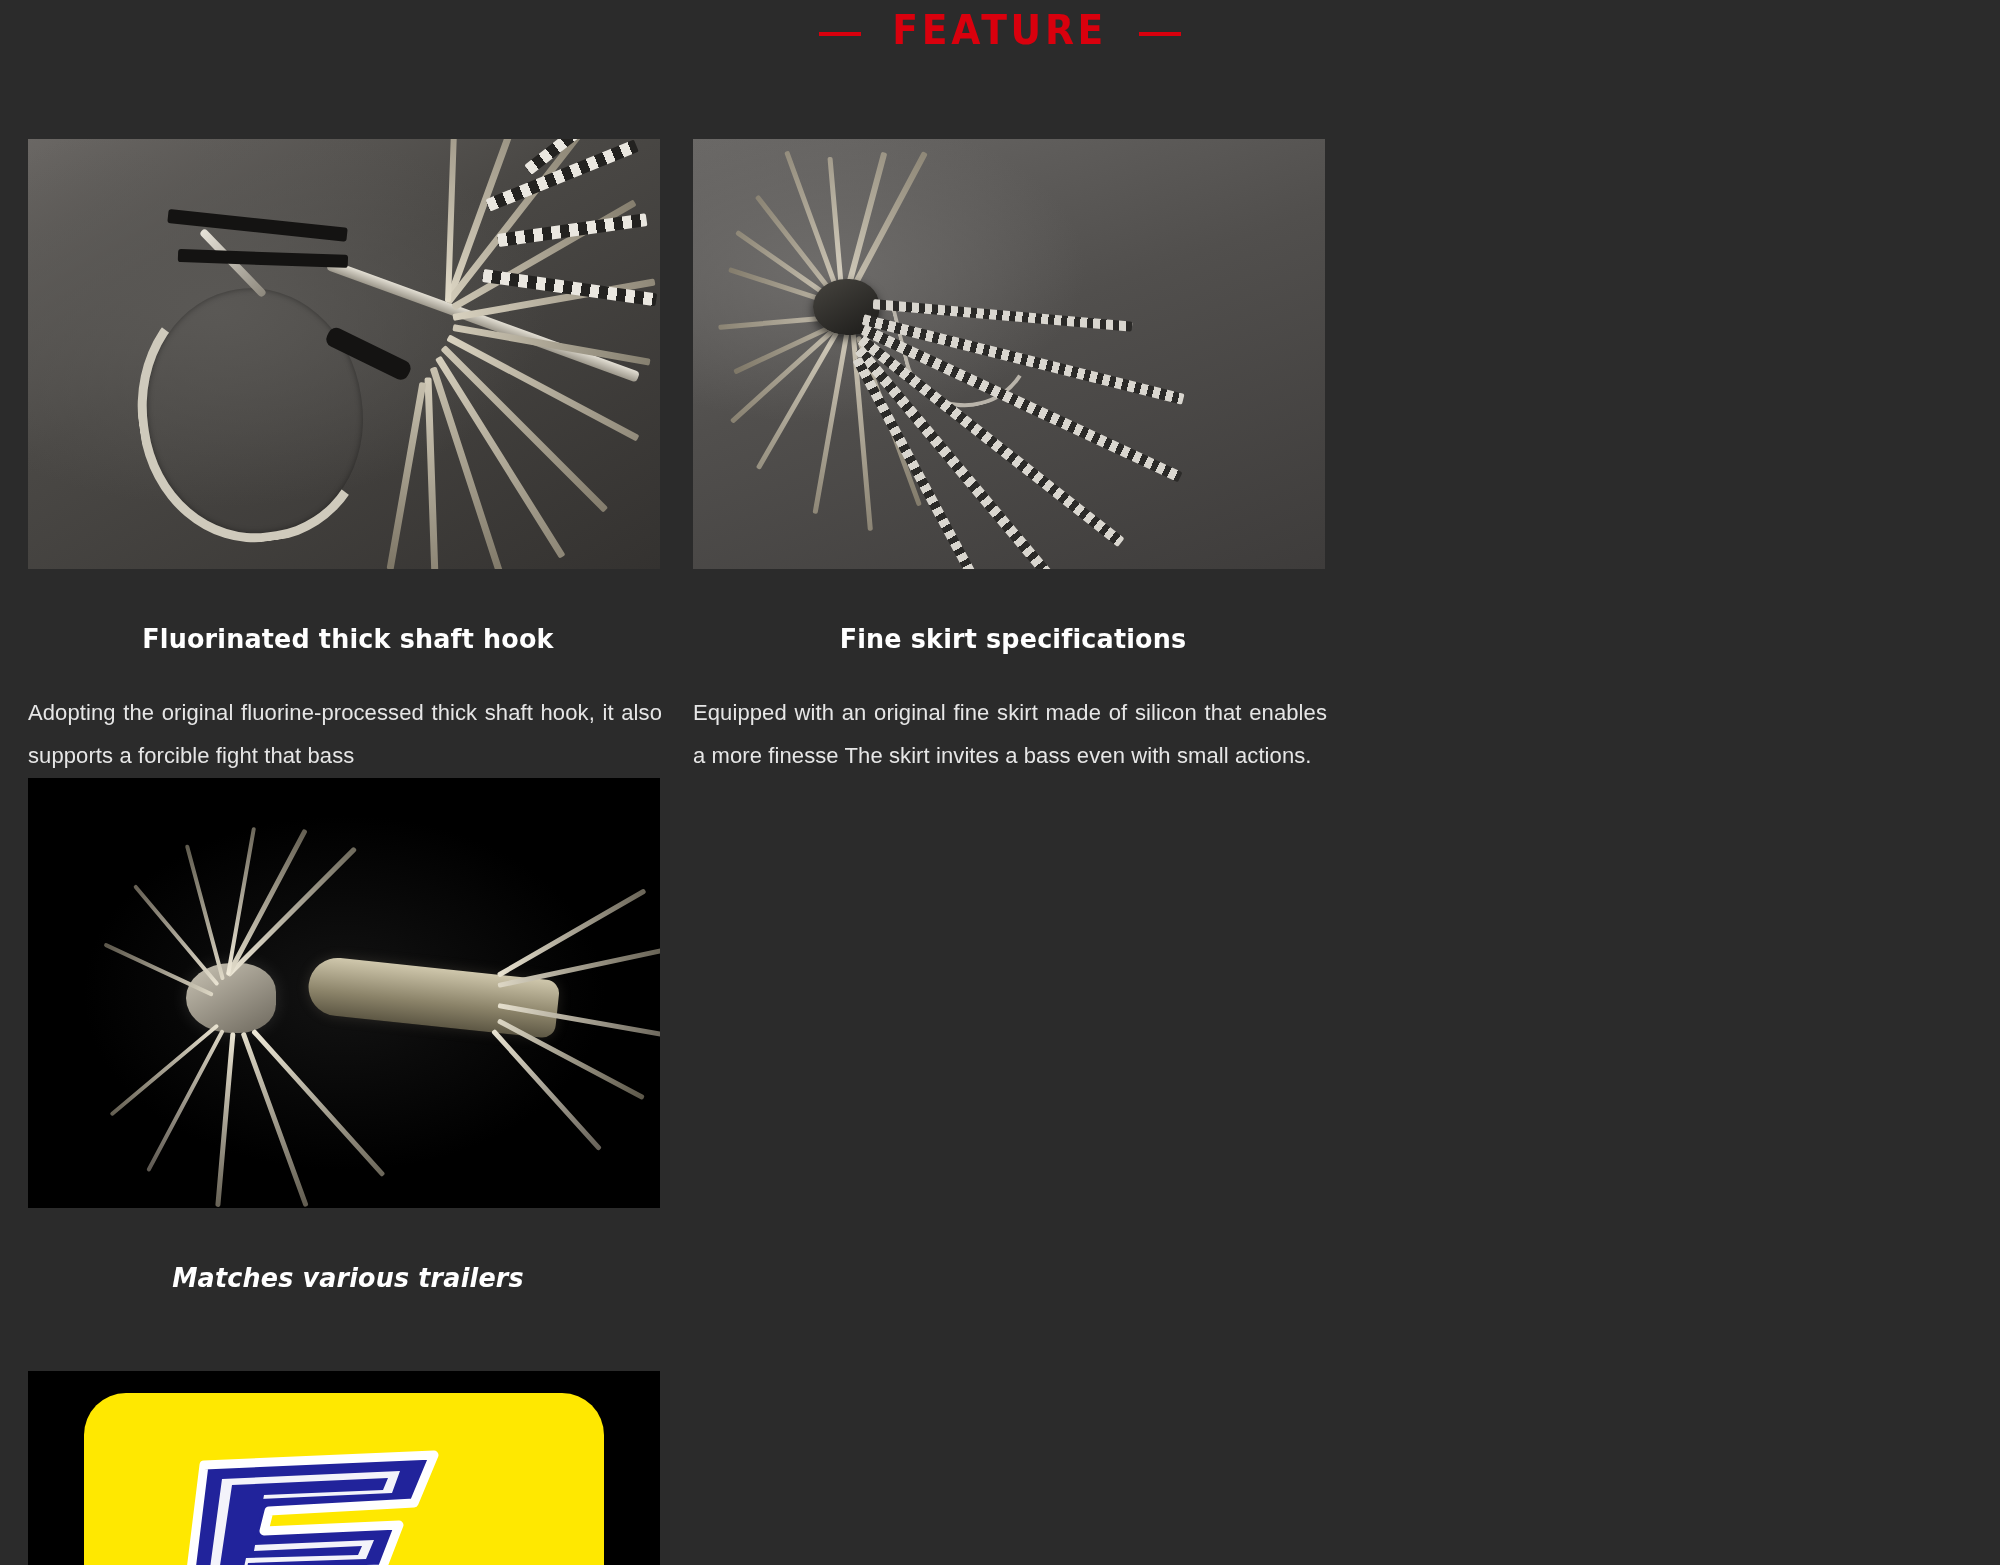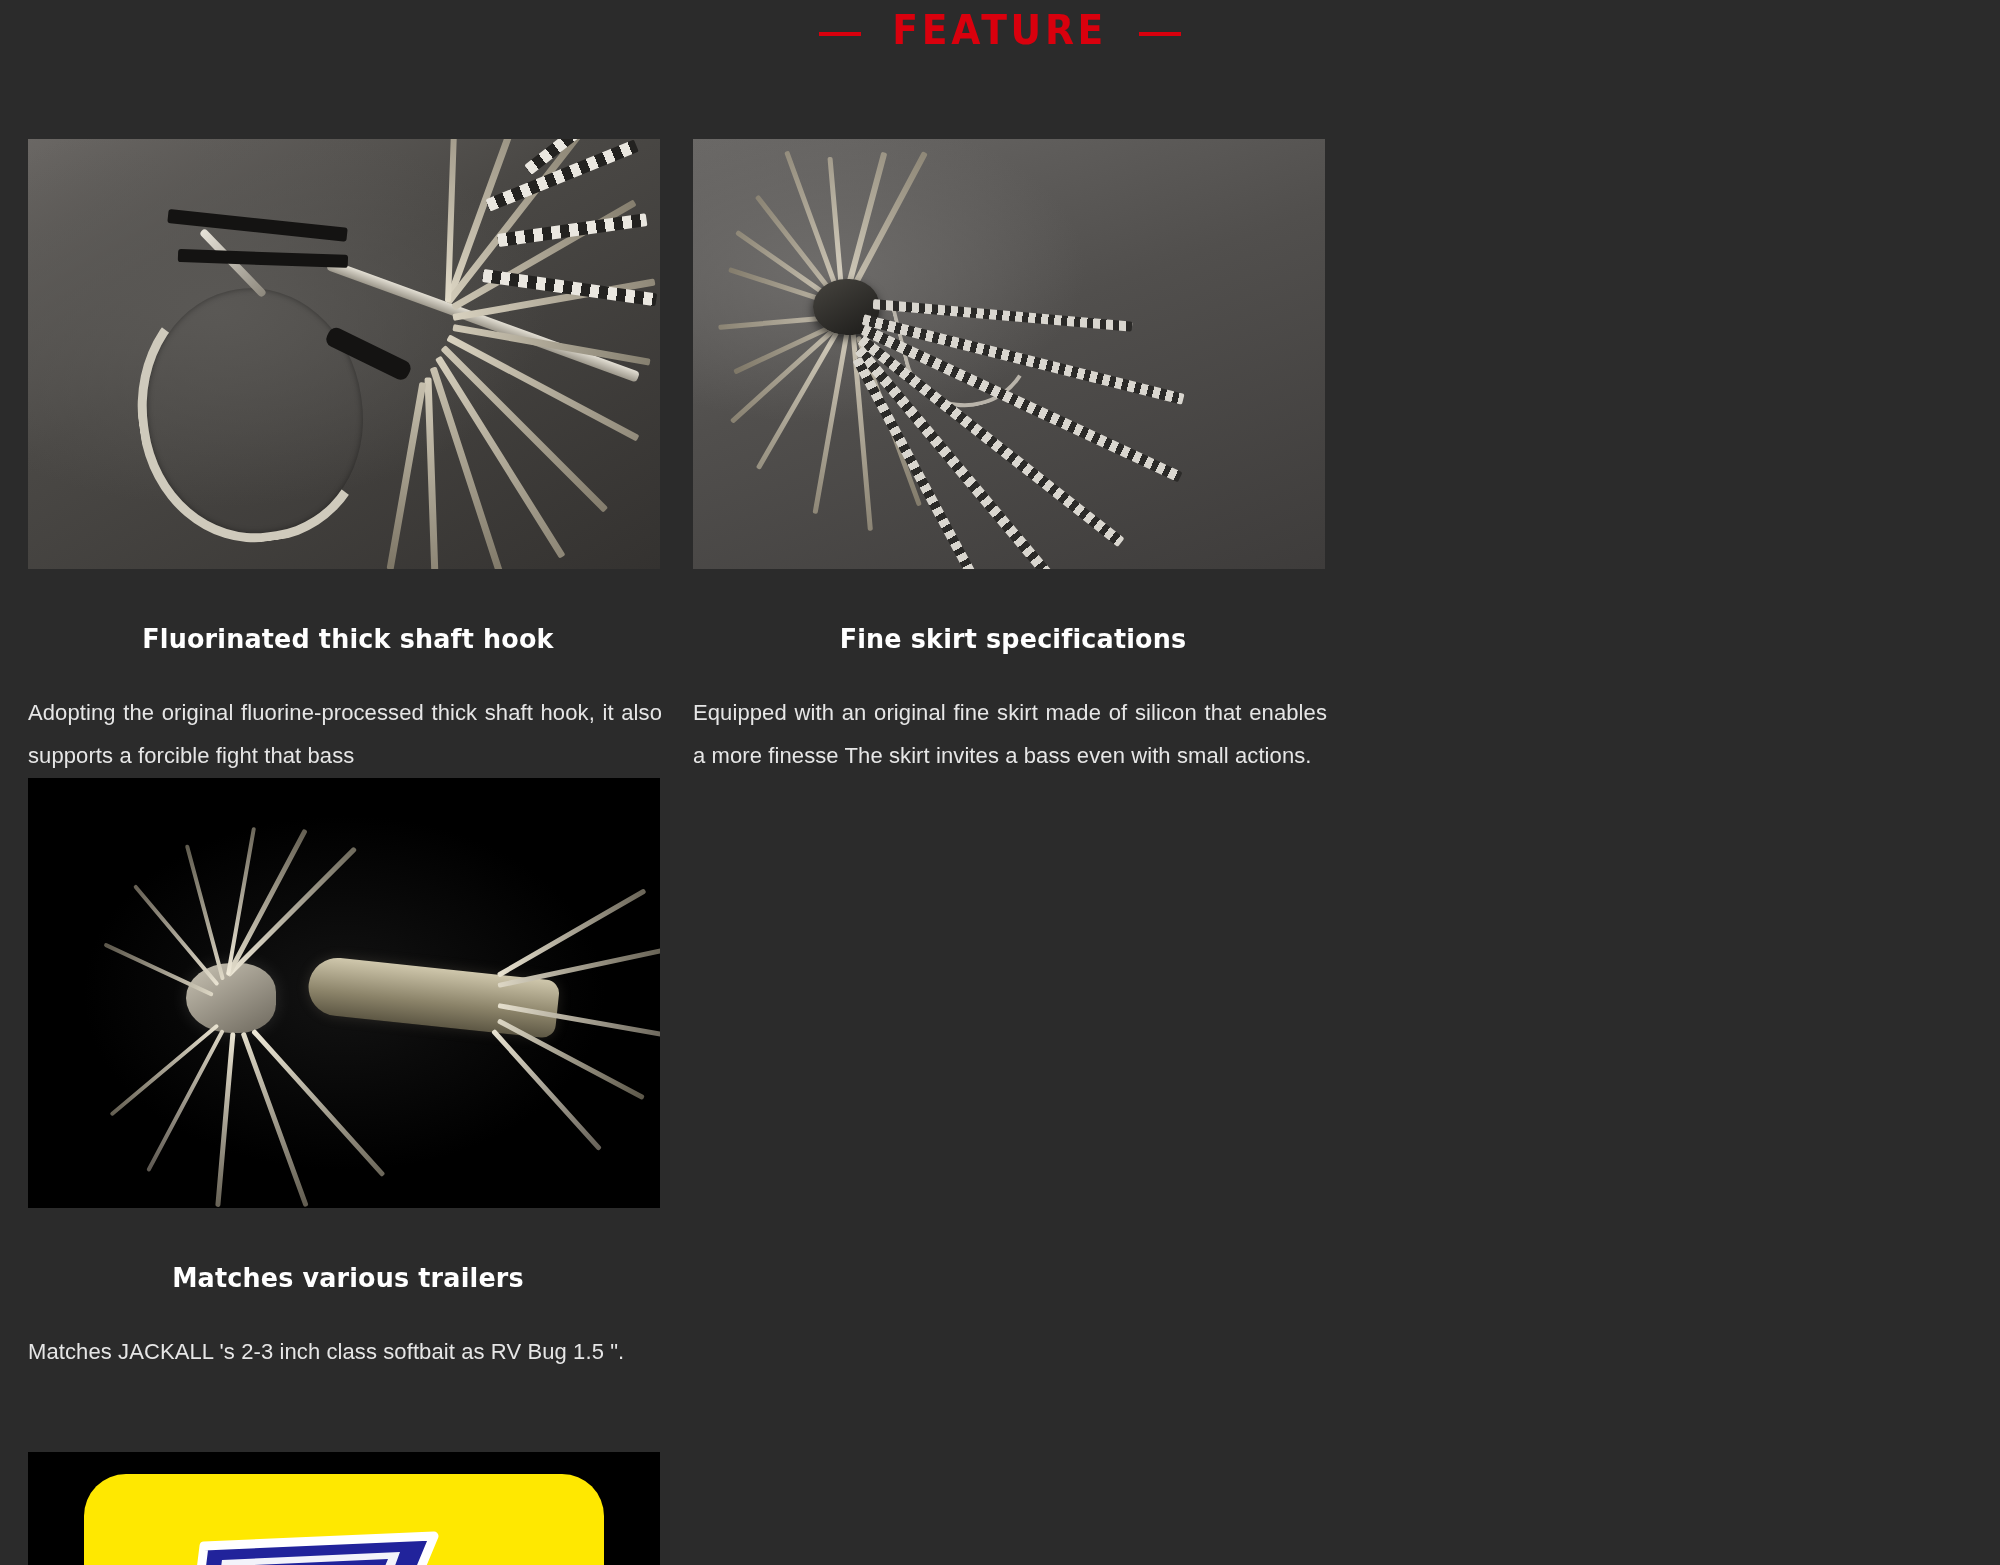--- a/index.html
+++ b/index.html
@@ -53,21 +53,21 @@
     flex-wrap: wrap;
     padding: 0 28px;
     box-sizing: border-box;
     margin-top: 86px;
   }
   .card {
     width: 640px;
     margin-right: 25px;
     box-sizing: border-box;
   }
-  .card:nth-child(3n) { margin-right: 0; }
+  .card:nth-child(3n) { margin-right: 0; font-style: italic; }
 
   .thumb {
     width: 632px;
     height: 430px;
     overflow: hidden;
     position: relative;
     background: #000;
     display: block;
   }
   .card-title {
@@ -336,21 +336,20 @@
           <div class="jg-strand" style="left:225px;top:250px;width:195px;height:5px;background:linear-gradient(90deg,#efe9d7,#6b6659);transform:rotate(48deg);"></div>
 
           <div class="jg-strand" style="left:470px;top:195px;width:170px;height:5px;background:linear-gradient(90deg,#e8e2d0,#6a6558);transform:rotate(-30deg);"></div>
           <div class="jg-strand" style="left:470px;top:205px;width:180px;height:5px;background:linear-gradient(90deg,#ddd7c5,#5f5a4d);transform:rotate(-12deg);"></div>
           <div class="jg-strand" style="left:470px;top:225px;width:175px;height:5px;background:linear-gradient(90deg,#e6e0ce,#676257);transform:rotate(10deg);"></div>
           <div class="jg-strand" style="left:470px;top:240px;width:165px;height:5px;background:linear-gradient(90deg,#dcd6c4,#5c5749);transform:rotate(28deg);"></div>
           <div class="jg-strand" style="left:465px;top:250px;width:160px;height:5px;background:linear-gradient(90deg,#e9e3d1,#666158);transform:rotate(48deg);"></div>
         </div>
       </div>
       <div class="card-title">Matches various trailers</div>
-      <div class="card-desc">Matches JACKALL 's 2-3 inch class softbait as RV Bug 1.5 ".</div>
     </div>
   </div>
 
   <div class="grid row2">
     <div class="card">
       <div class="thumb">
         <div class="img-feco">
           <div class="feco-plate">
 
             <svg class="feco-f" viewBox="0 0 290 190">

